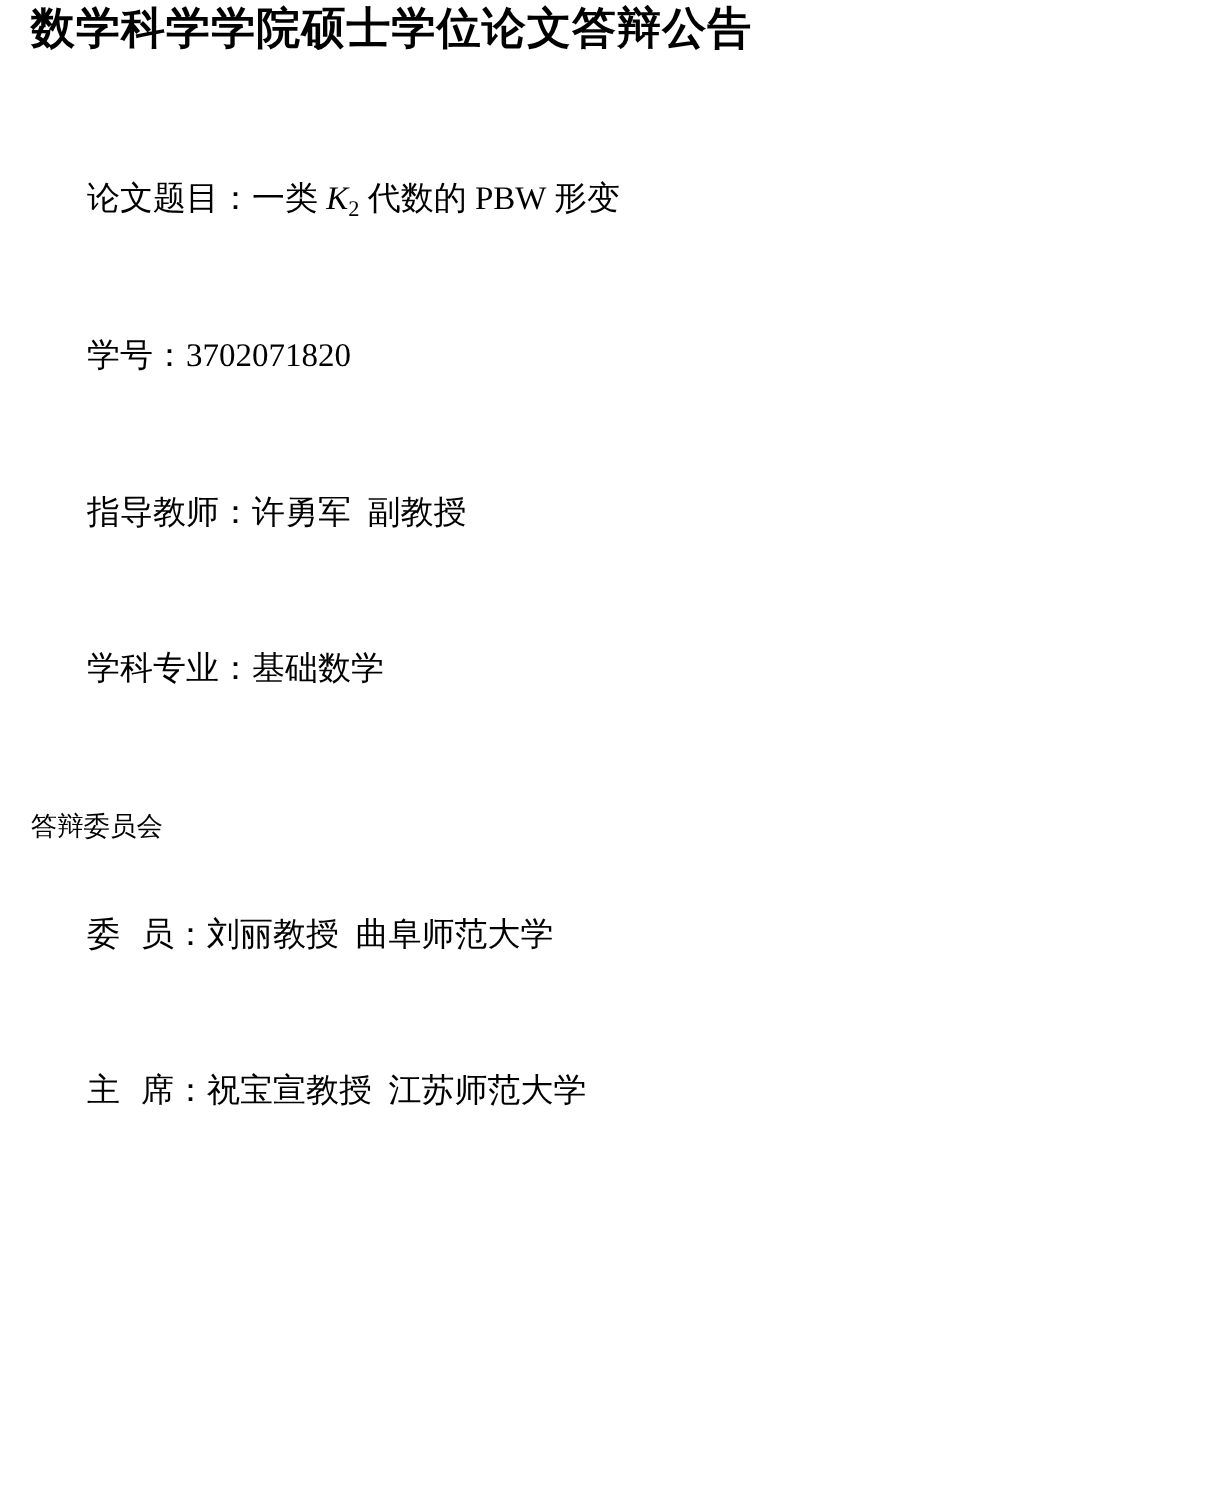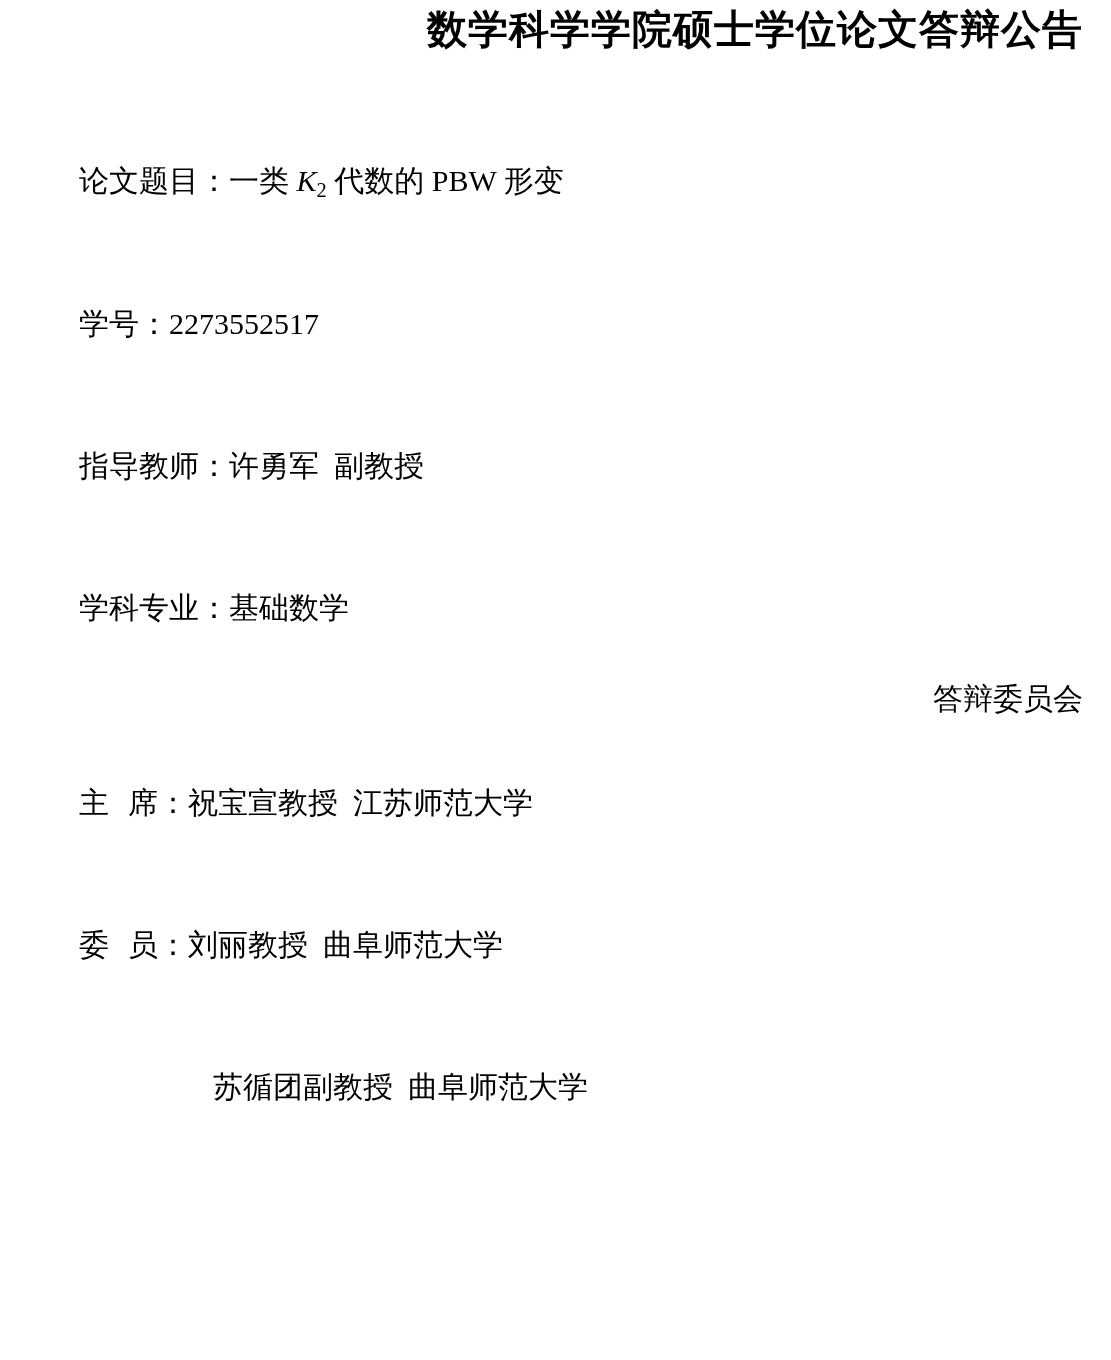--- a/index.html
+++ b/index.html
@@ -16,27 +16,27 @@
     overflow: hidden;
   }
   .page {
     width: 1111px;
     height: 1360px;
     box-sizing: border-box;
     padding: 0 28px;
     position: relative;
   }
   .title {
-    text-align: right;
+    text-align: left;
     font-size: 40px;
     font-weight: bold;
     letter-spacing: 1px;
     margin: 4px 0 0 0;
     line-height: 1.3;
-    font-family: Liberation Serif, serif;
+    font-family: Liberation Mono, monospace;
   }
   .info-block {
     margin-top: 54px;
     padding-left: 6px;
   }
   .line {
     font-size: 30px;
     line-height: 1.58;
     white-space: pre-wrap;
   }
@@ -48,23 +48,24 @@
     font-style: italic;
     font-family: "Liberation Serif", serif;
   }
   sub {
     font-size: 0.68em;
     vertical-align: baseline;
     position: relative;
     bottom: -0.28em;
   }
   .committee-title {
-    text-align: right;
-    font-size: 30px;
+    text-align: left;
+    font-size: 24px;
     font-weight: normal;
+    margin-top: 56px;
     font-family: "DejaVu Serif", "Liberation Serif", serif;
   }
   .committee-block {
     margin-top: 12px;
     padding-left: 6px;
   }
   .member-indent {
     padding-left: 134px;
   }
 </style>
@@ -76,48 +77,45 @@
   <h1 class="title">数学科学学院硕士学位论文答辩公告</h1>
 
   <div class="info-block">
 
     <div class="line">
       <span class="label">论文题目：</span><span>一类 </span><span class="mathvar">K</span><sub>2</sub><span> 代数的 PBW 形变</span>
     </div>
 
 
     <div class="line">
-      <span class="label">学号：</span><span>2273552517</span>
+      <span class="label">学号：</span><span>3702071820</span>
     </div>
 
     <div class="line">
       <span class="label">指导教师：</span><span>许勇军  副教授</span>
     </div>
 
     <div class="line">
       <span class="label">学科专业：</span><span>基础数学</span>
     </div>
 
   </div>
 
   <div class="committee-title">答辩委员会</div>
 
   <div class="committee-block">
 
     <div class="line">
+      <span class="label">委  员：</span><span>刘丽教授  曲阜师范大学</span>
+    </div>
+
+    <div class="line">
       <span class="label">主  席：</span><span>祝宝宣教授  江苏师范大学</span>
     </div>
 
-    <div class="line">
-      <span class="label">委  员：</span><span>刘丽教授  曲阜师范大学</span>
-    </div>
-
-    <div class="line member-indent">
-      <span>苏循团副教授  曲阜师范大学</span>
-    </div>
 
     <div class="line member-indent">
       
     </div>
 
   </div>
 
 </div>
 
 </body></html>

